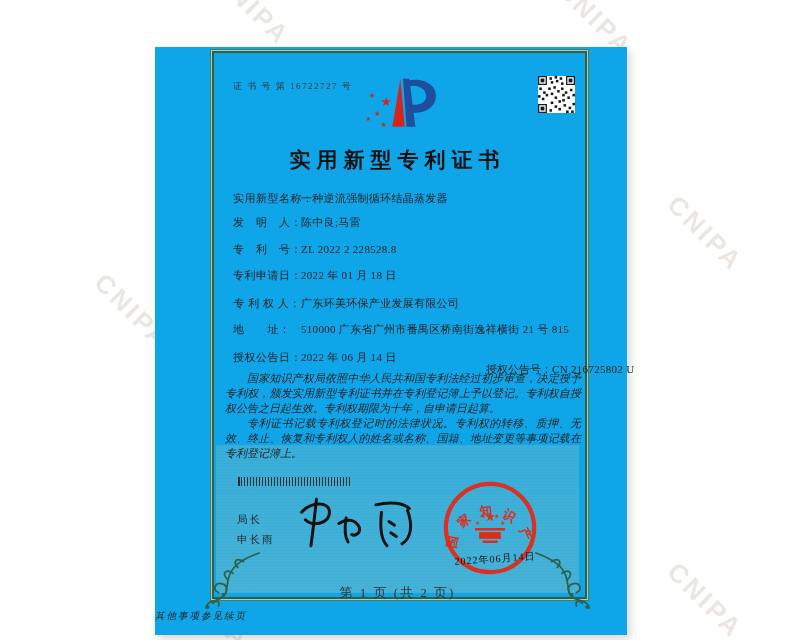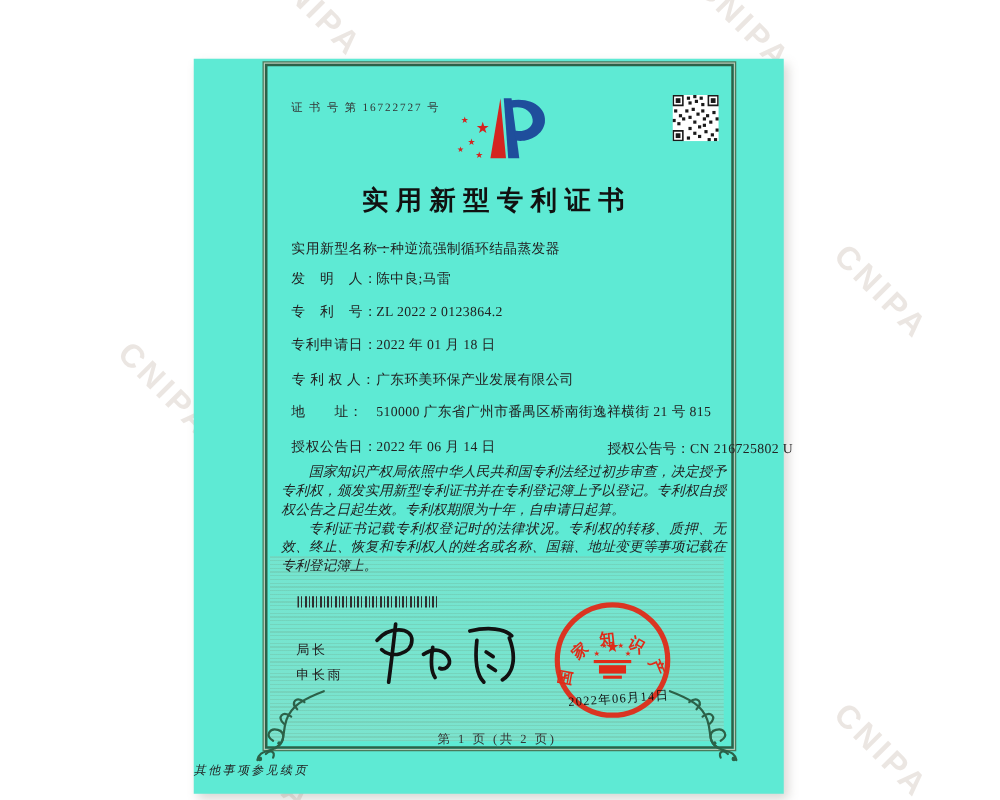--- a/index.html
+++ b/index.html
@@ -4,49 +4,49 @@
 <style>
   html,body{margin:0;padding:0;}
   .page{position:relative;width:800px;height:640px;background:#ffffff;overflow:hidden;
         font-family:"Liberation Serif","DejaVu Serif",serif;color:#222;}
   
   .wm{position:absolute;font-family:"Liberation Sans","DejaVu Sans",sans-serif;
       font-weight:bold;font-size:26px;letter-spacing:3px;color:rgba(203,188,178,0.38);
       transform:rotate(45deg);white-space:nowrap;z-index:1;}
   
   .paper{position:absolute;left:155px;top:47px;width:472px;height:588px;
-         background:#5eead4;box-shadow:3px 4px 8px rgba(120,110,100,0.28);z-index:2;}
+         background:#0ea5e9;box-shadow:3px 4px 8px rgba(120,110,100,0.28);z-index:2;}
   .frame{position:absolute;left:57px;top:4px;width:371px;height:544px;
          border:2px solid #2c6148;box-shadow:0 0 0 1px #b5cab8,0 0 0 2px #4a7a5c;z-index:1;}
   .wave{position:absolute;left:61px;top:398px;width:363px;height:148px;z-index:0;
         background:
           repeating-linear-gradient(0deg, rgba(104,146,116,0.20) 0px, rgba(104,146,116,0.20) 1px, rgba(0,0,0,0) 1px, rgba(0,0,0,0) 3px),
           linear-gradient(rgba(190,212,192,0.22), rgba(190,212,192,0.30));}
   .certno{position:absolute;left:78px;top:33px;font-size:9px;letter-spacing:1.5px;color:#333;z-index:2;}
   .logo{position:absolute;left:208px;top:28px;width:80px;height:58px;z-index:2;}
   .qr{position:absolute;left:383px;top:29px;width:37px;height:37px;z-index:2;}
   .title{position:absolute;left:57px;top:87px;width:371px;text-align:center;
          font-size:21px;font-weight:bold;letter-spacing:6px;color:#111;z-index:2;margin-top:12px;}
   .row{position:absolute;left:78px;font-size:11px;color:#222;white-space:nowrap;z-index:2;}
   .row .lab{display:inline-block;width:68px;letter-spacing:0.5px;}
   .row .val{letter-spacing:0.3px;}
-  .grant2{position:absolute;left:253px;top:1px;}
+  .grant2{position:absolute;left:253px;top:12px;}
   .paras{position:absolute;left:70px;top:324px;width:356px;z-index:2;
          font-size:11px;line-height:15px;font-style:italic;color:#222;text-align:justify;}
   .paras p{margin:0;text-indent:2em;}
   .barcode{position:absolute;left:83px;top:430px;width:113px;height:9px;z-index:2;
            background:repeating-linear-gradient(90deg,#2e2e2e 0 1.5px,rgba(0,0,0,0) 1.5px 3px,#2e2e2e 3px 3.8px,rgba(0,0,0,0) 3.8px 6px);}
   .signer-title{position:absolute;left:82px;top:466px;font-size:10.5px;letter-spacing:2px;z-index:2;}
   .signer-name{position:absolute;left:82px;top:486px;font-size:10.5px;letter-spacing:2px;z-index:2;}
   .signature{position:absolute;left:133px;top:443px;width:135px;height:65px;z-index:3;}
   .seal{position:absolute;left:285px;top:431px;width:100px;height:100px;z-index:2;}
   .sealdate{position:absolute;left:282px;top:505px;width:116px;text-align:center;
             font-size:10px;letter-spacing:1px;color:#111;transform:rotate(-4deg);z-index:3;}
   .pageinfo{position:absolute;left:57px;top:537px;width:371px;text-align:center;
-            font-size:10px;letter-spacing:2px;color:#333;z-index:2;}
+            font-size:13px;letter-spacing:2px;color:#333;z-index:2;}
   .footnote{position:absolute;left:0;top:563px;width:472px;
             font-size:9.5px;font-style:italic;letter-spacing:2px;color:#222;z-index:2;}
   .flourish{position:absolute;width:58px;height:62px;z-index:3;}
   .fl-left{left:48px;top:503px;}
   .fl-right{left:379px;top:503px;transform:scaleX(-1);}
 </style>
 </head>
 <body>
 
 <div class="page">
@@ -125,21 +125,21 @@
 
     <div class="title">实用新型专利证书</div>
 
     <div class="row" style="top:144px;">
       <span class="lab">实用新型名称：</span><span class="val">一种逆流强制循环结晶蒸发器</span>
     </div>
     <div class="row" style="top:168px;">
       <span class="lab">发　明　人：</span><span class="val">陈中良;马雷</span>
     </div>
     <div class="row" style="top:195px;">
-      <span class="lab">专　利　号：</span><span class="val">ZL 2022 2 0123864.2</span>
+      <span class="lab">专　利　号：</span><span class="val">ZL 2022 2 228528.8</span>
     </div>
     <div class="row" style="top:221px;">
       <span class="lab">专利申请日：</span><span class="val">2022 年 01 月 18 日</span>
     </div>
     <div class="row" style="top:249px;text-align:center;">
       <span class="lab">专 利 权 人：</span><span class="val">广东环美环保产业发展有限公司</span>
     </div>
     <div class="row" style="top:275px;">
       <span class="lab">地　　址：</span><span class="val">510000 广东省广州市番禺区桥南街逸祥横街 21 号 815</span>
     </div>

